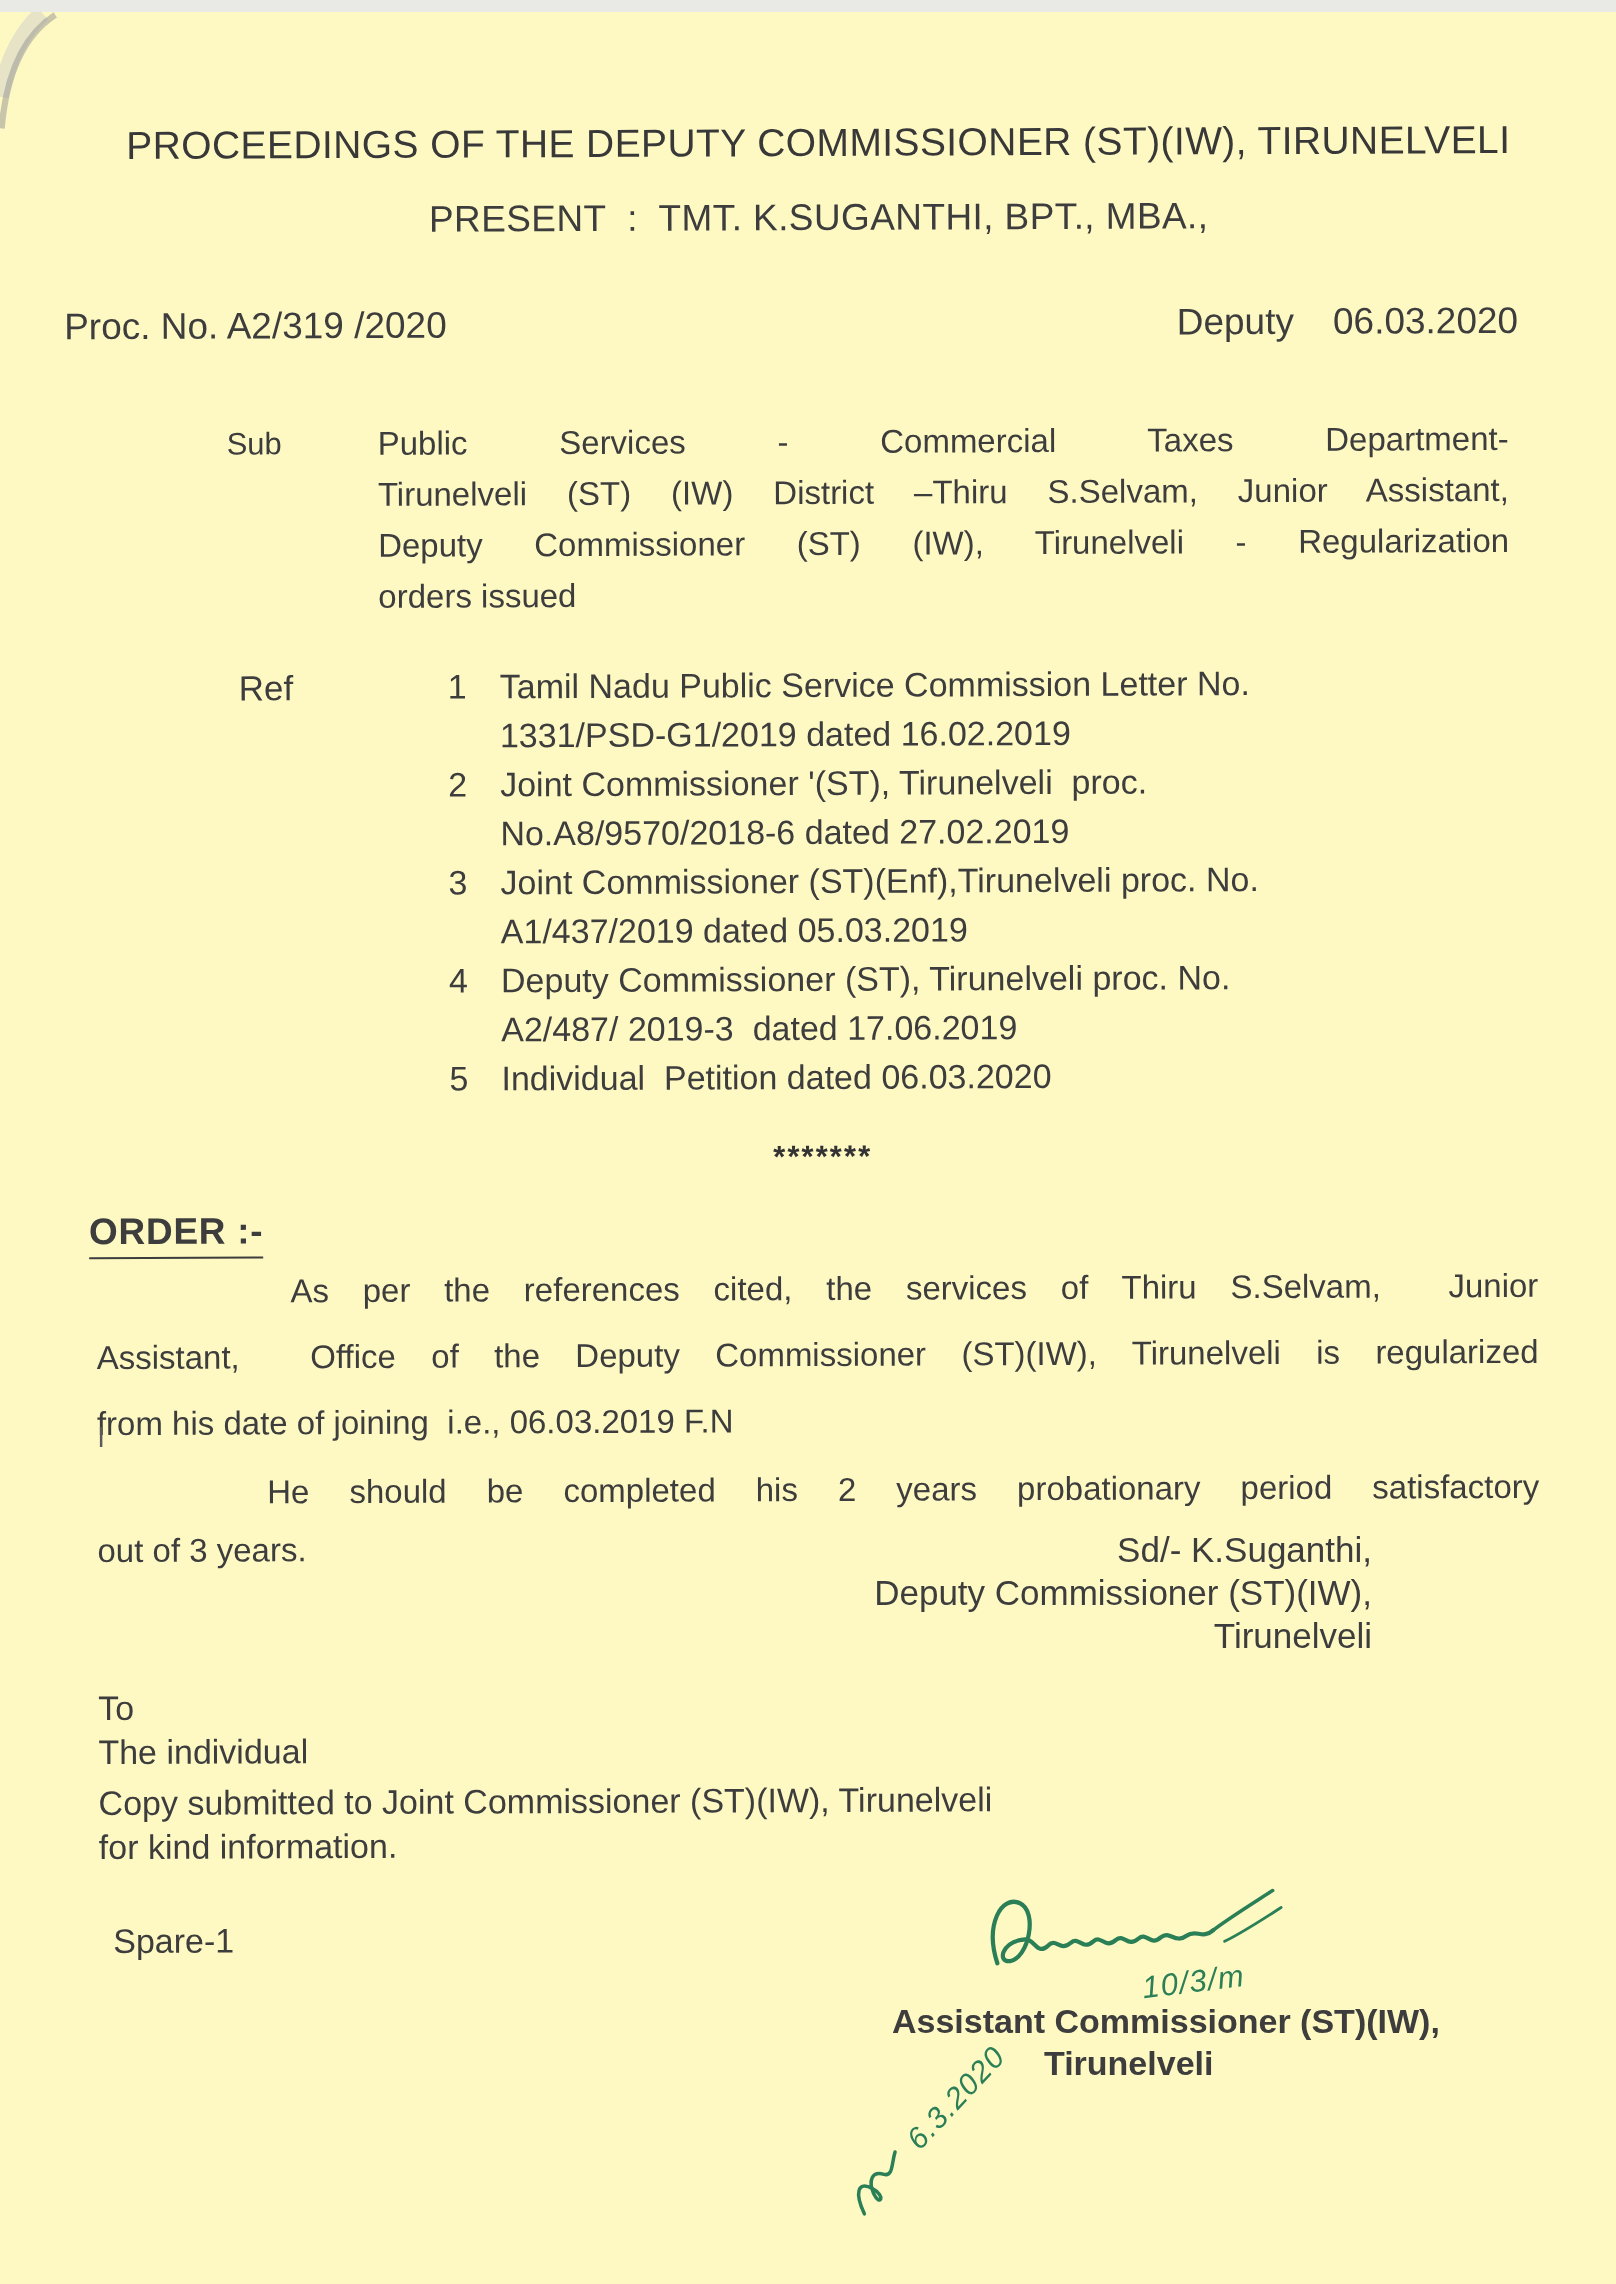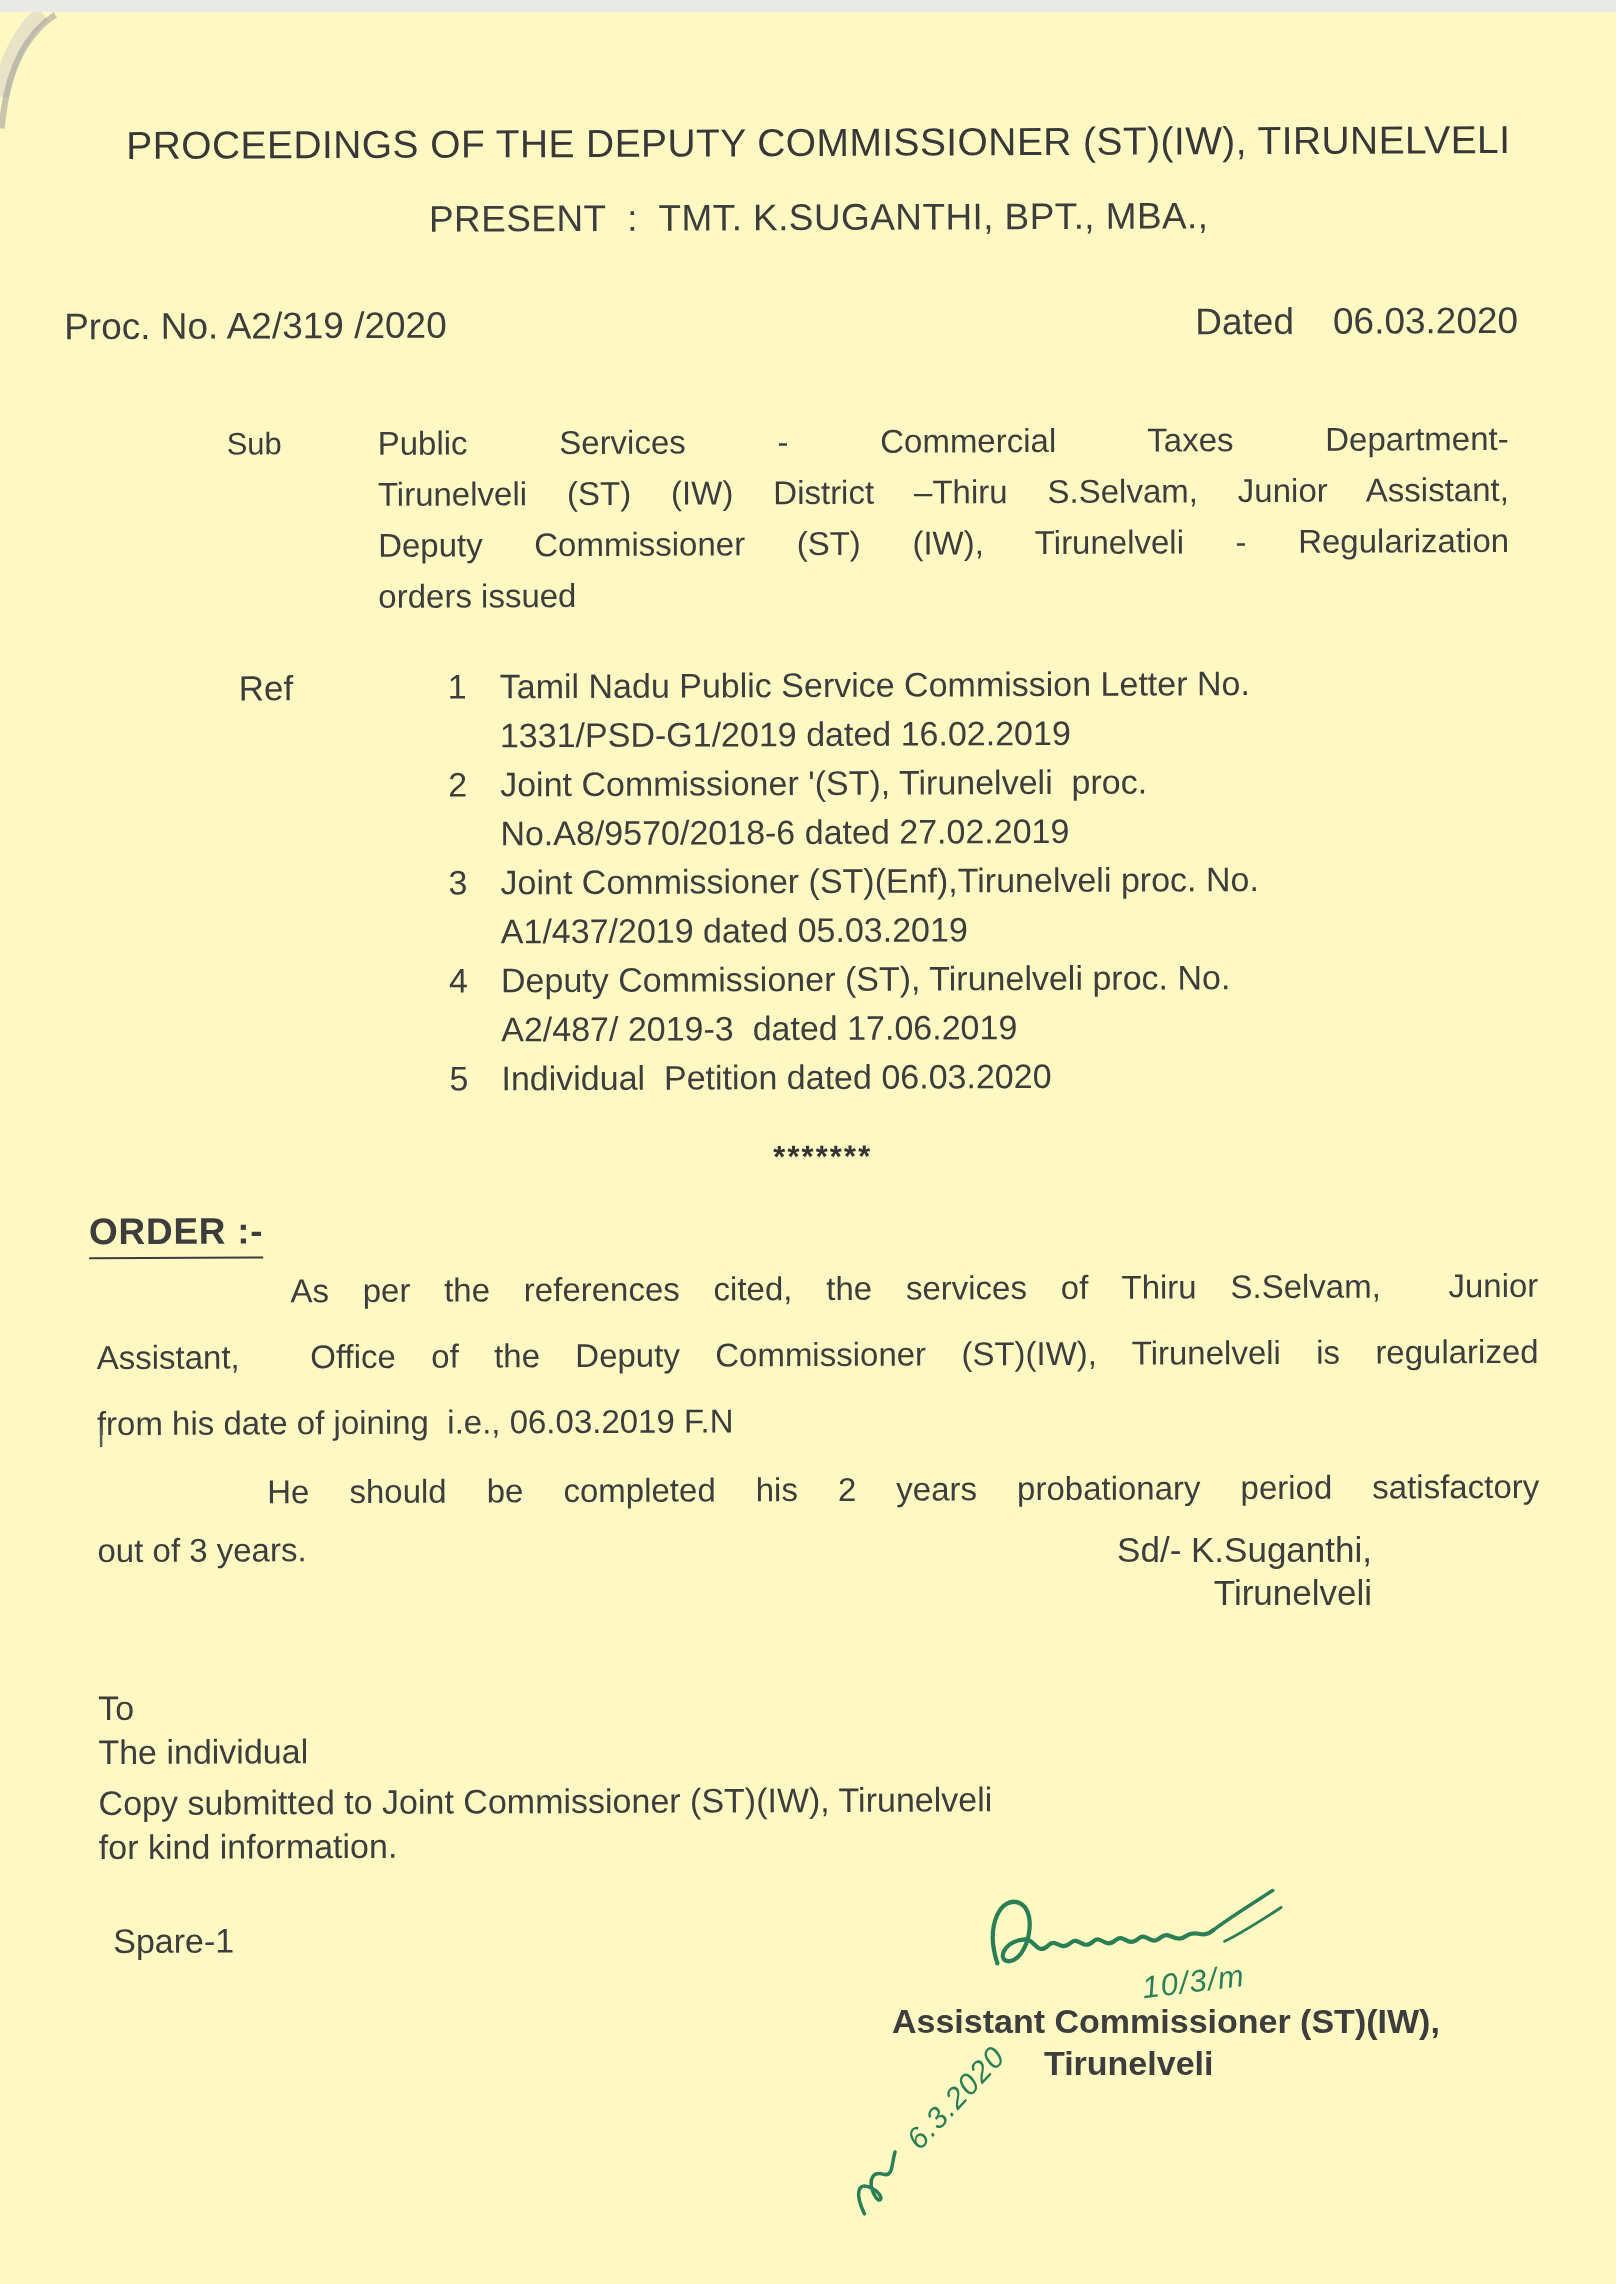--- a/index.html
+++ b/index.html
@@ -62,21 +62,21 @@
 
   <div class="content">
 
     <div class="title">PROCEEDINGS OF THE DEPUTY COMMISSIONER (ST)(IW), TIRUNELVELI</div>
 
     <div class="present">PRESENT  :  TMT. K.SUGANTHI, BPT., MBA.,</div>
 
     <div class="proc-row">
       <div>Proc. No. A2/319 /2020</div>
       <div class="dated">
-        <span>Dated</span>
+        <span>Deputy</span>
         <span>06.03.2020</span>
       </div>
     </div>
 
     <div class="sub-row">
       <div class="sub-label">Sub</div>
       <div class="sub-text">
         <span class="line jl">Public Services - Commercial Taxes Department-</span>
         <span class="line jl">Tirunelveli (ST) (IW) District –Thiru S.Selvam, Junior Assistant,</span>
         <span class="line jl">Deputy Commissioner (ST) (IW), Tirunelveli - Regularization</span>
@@ -147,20 +147,21 @@
       <div class="tline gap">Copy submitted to Joint Commissioner (ST)(IW), Tirunelveli</div>
       <div class="tline">for kind information.</div>
     </div>
 
     <div class="spare">Spare-1</div>
 
   </div>
 
   <div class="sd-block">
     <div>Sd/- K.Suganthi,</div>
+    <div>Deputy Commissioner (ST)(IW),</div>
     <div>Tirunelveli</div>
   </div>
 
   <div class="signature-svg">
     <svg width="318" height="120" viewBox="0 0 450 170">
       <g stroke="#2b7f57" fill="none" stroke-width="6" stroke-linecap="round">
         <path d="M30,125 C12,70 36,28 62,40 C88,52 74,118 48,122 C30,124 36,96 64,92"></path>
         <path d="M64,92 C84,86 84,116 102,100 C114,88 118,110 134,96 C146,86 150,108 166,94 C178,84 182,106 198,92 C210,82 214,104 230,90 C242,80 246,102 262,88 C274,78 282,98 298,86 C312,76 320,92 336,78"></path>
         <path d="M336,78 C360,60 386,44 420,22" stroke-width="5"></path>
         <path d="M352,94 C380,80 404,64 432,46" stroke-width="4"></path>

